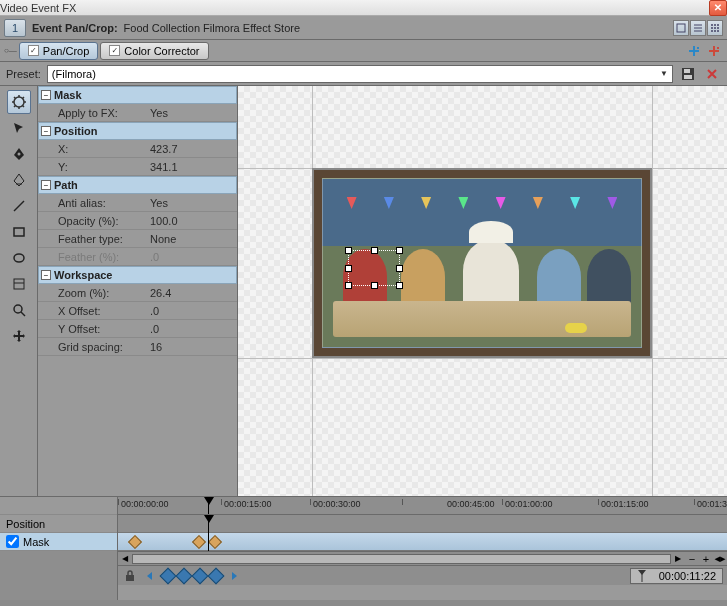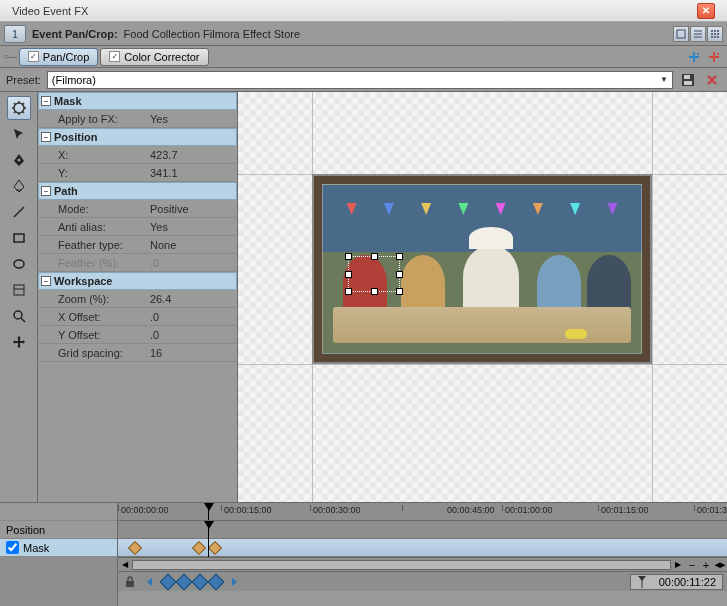--- a/index.html
+++ b/index.html
@@ -1,18 +1,18 @@
 <!DOCTYPE html>
 <html><head>
 <meta charset="utf-8">
 <style>
 * { margin: 0; padding: 0; box-sizing: border-box; font-family: Tahoma, Arial, sans-serif; font-size: 11px; }
 body { background: #8a8a8a; width: 727px; height: 606px; overflow: hidden; }
 
-.titlebar { height: 22px; background: linear-gradient(#f2f2f2,#dedede); display: flex; align-items: center; padding: 0 12px; border-bottom: 1px solid #aaa; }
+.titlebar { height: 16px; background: linear-gradient(#f2f2f2,#dedede); display: flex; align-items: center; padding: 0 0; border-bottom: 1px solid #aaa; }
 .titlebar .title { color: #333; }
 .titlebar .spacer { flex: 1; }
 .closebtn { width: 18px; height: 16px; background: linear-gradient(#ff8a6e,#e35b3f); border: 1px solid #b83b22; border-radius: 2px; display: flex; align-items: center; justify-content: center; color: #fff; font-weight: bold; font-size: 10px; cursor: pointer; }
 
 .hdrbar { height: 24px; background: #9a9a9a; display: flex; align-items: center; padding: 0 4px; gap: 6px; border-bottom: 1px solid #6a6a6a; }
 .hdrbar .navbtn { width: 22px; height: 18px; background: linear-gradient(#d9e2ea,#b7c5d0); border: 1px solid #6d7a86; border-radius: 2px; display: flex; align-items: center; justify-content: center; font-size: 9px; color: #2a4a6a; cursor: pointer; }
 .hdrbar .lbl { font-weight: bold; color: #222; }
 .hdrbar .plain { color: #222; }
 .viewbtns { display: flex; gap: 1px; }
 .viewbtn { width: 16px; height: 16px; background: linear-gradient(#d9e2ea,#b7c5d0); border: 1px solid #7a7a7a; display: flex; align-items: center; justify-content: center; cursor: pointer; }
@@ -277,26 +277,26 @@
         </div>
         <div class="prow">
           <span class="plab">Y:</span>
           <span class="pval">341.1</span>
         </div>
         <div class="grphead">
           <span class="collapse">−</span>
           <span class="gname">Path</span>
         </div>
         <div class="prow">
-          <span class="plab">Mode:</span>
-          <span class="pval">Positive</span>
-        </div>
-        <div class="prow">
           <span class="plab">Anti alias:</span>
           <span class="pval">Yes</span>
+        </div>
+        <div class="prow">
+          <span class="plab">Opacity (%):</span>
+          <span class="pval">100.0</span>
         </div>
         <div class="prow">
           <span class="plab">Feather type:</span>
           <span class="pval">None</span>
         </div>
         <div class="prow dim">
           <span class="plab">Feather (%):</span>
           <span class="pval">.0</span>
         </div>
         <div class="grphead">

